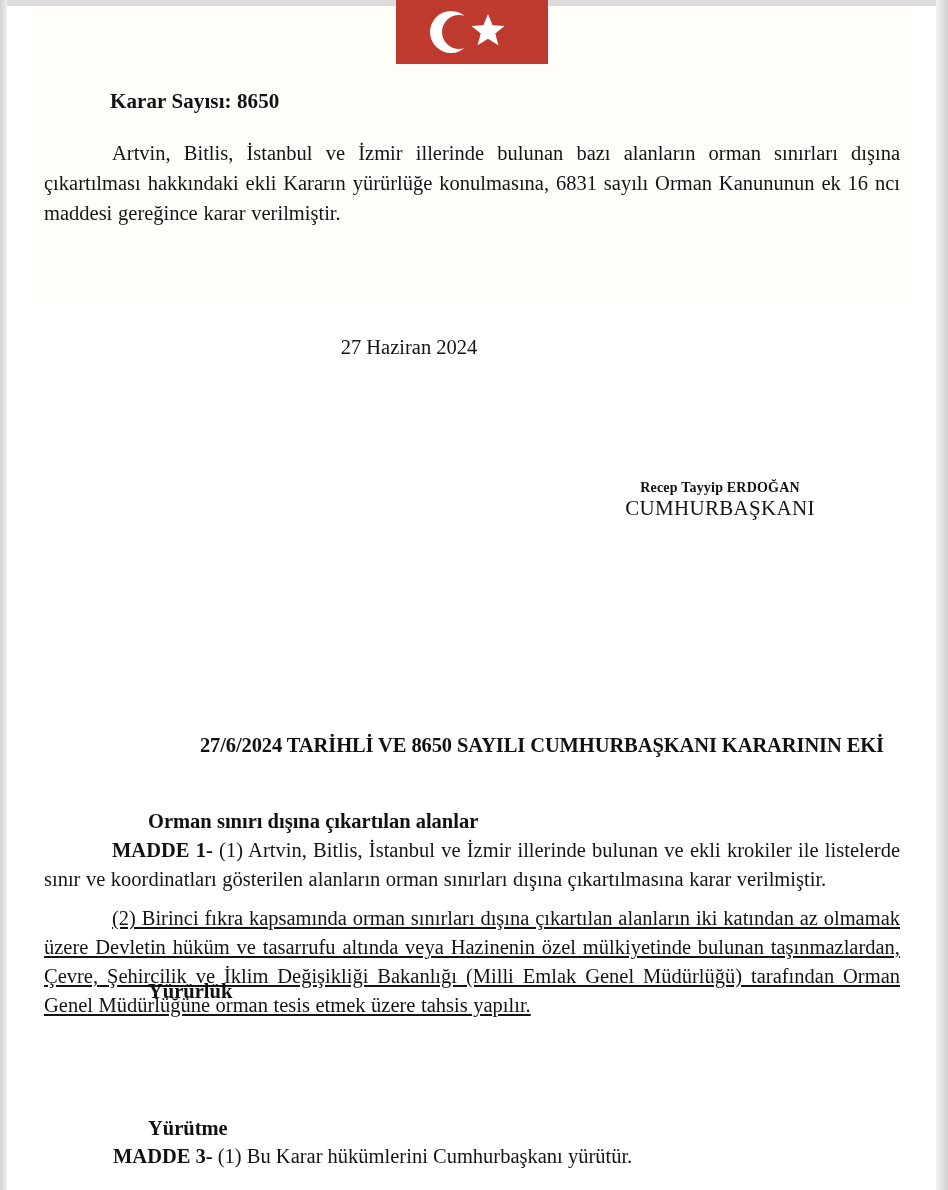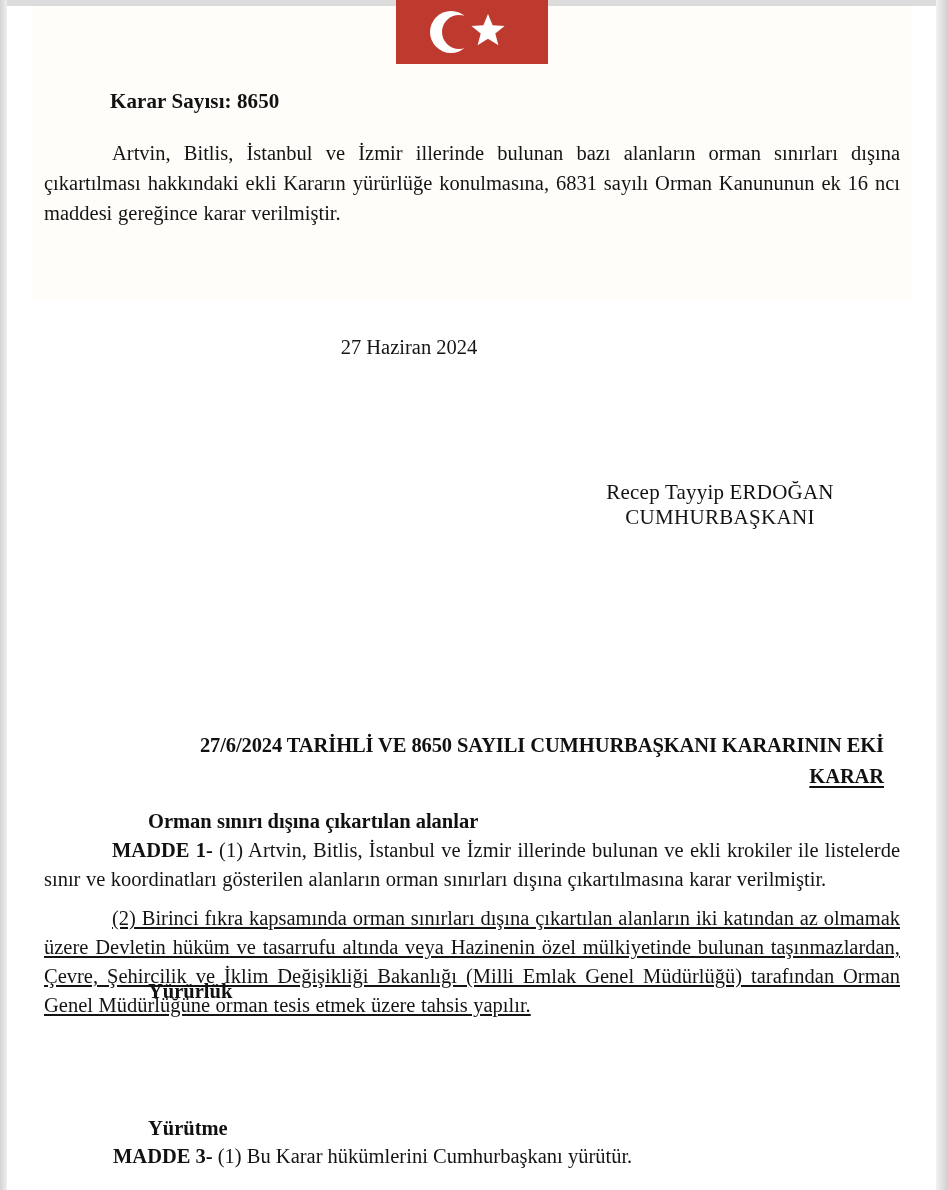--- a/index.html
+++ b/index.html
@@ -123,22 +123,22 @@
   .date-line span { margin-left: -4px; }
 
   .signature-block {
     position: absolute;
     left: 560px;
     top: 480px;
     width: 320px;
     text-align: center;
   }
   .sig-name {
-    font-size: 21px;
-    font-weight: normal;
+    font-size: 14px;
+    font-weight: bold;
     color: #111;
     letter-spacing: 0.2px;
     white-space: nowrap;
   }
   .sig-title {
     margin-top: 0;
     font-size: 21px;
     color: #141414;
     letter-spacing: 0.3px;
     white-space: nowrap;
@@ -239,21 +239,20 @@
       <span>27 Haziran 2024</span>
     </div>
 
     <div class="signature-block">
       <div class="sig-name">Recep Tayyip ERDOĞAN</div>
       <div class="sig-title">CUMHURBAŞKANI</div>
     </div>
 
     <div class="annex-title">
       <span>27/6/2024 TARİHLİ VE 8650 SAYILI CUMHURBAŞKANI KARARININ EKİ</span>
-      <span class="line2"><u>KARAR</u></span>
     </div>
 
     <div class="sub-head" id="head-orman">Orman sınırı dışına çıkartılan alanlar</div>
 
     <div class="body-para" id="madde1-para">
       <span class="madde-label">MADDE 1- </span><span>(1) Artvin, Bitlis, İstanbul ve İzmir illerinde bulunan ve ekli krokiler ile listelerde sınır ve koordinatları gösterilen alanların orman sınırları dışına çıkartılmasına karar verilmiştir.</span>
     </div>
 
     <div class="body-para" id="madde2-para">(2) Birinci fıkra kapsamında orman sınırları dışına çıkartılan alanların iki katından az olmamak üzere Devletin hüküm ve tasarrufu altında veya Hazinenin özel mülkiyetinde bulunan taşınmazlardan, Çevre, Şehircilik ve İklim Değişikliği Bakanlığı (Milli Emlak Genel Müdürlüğü) tarafından Orman Genel Müdürlüğüne orman tesis etmek üzere tahsis yapılır.</div>
 

